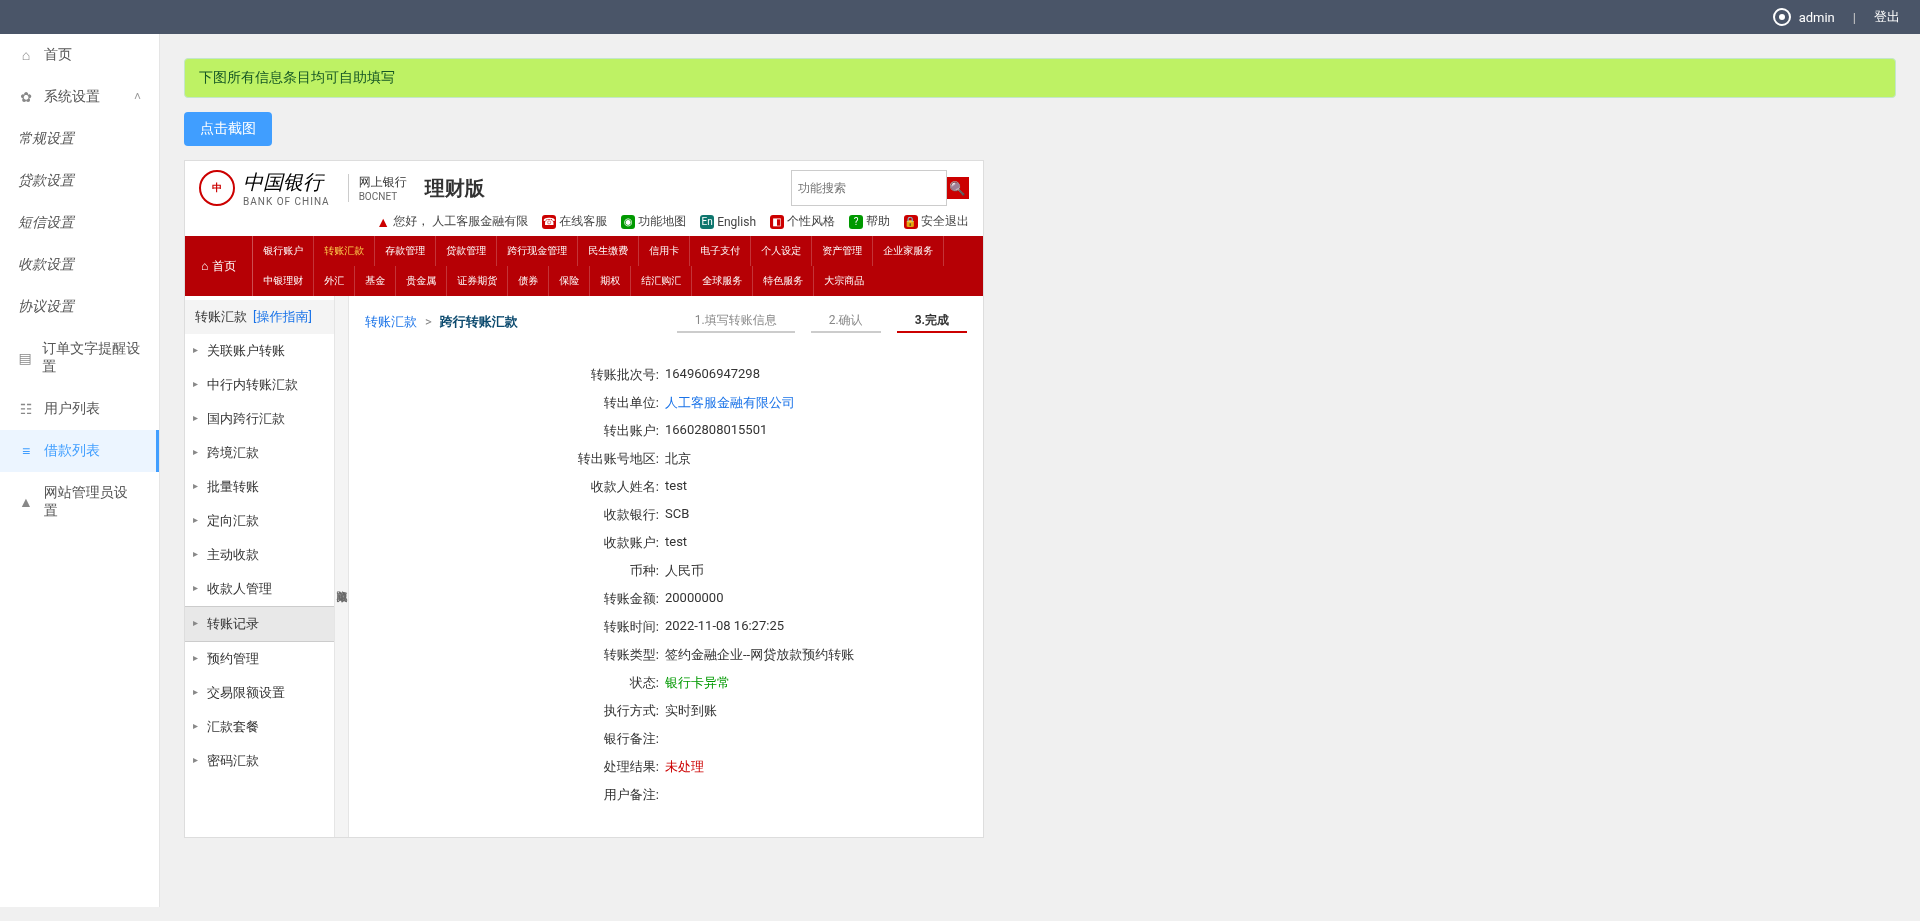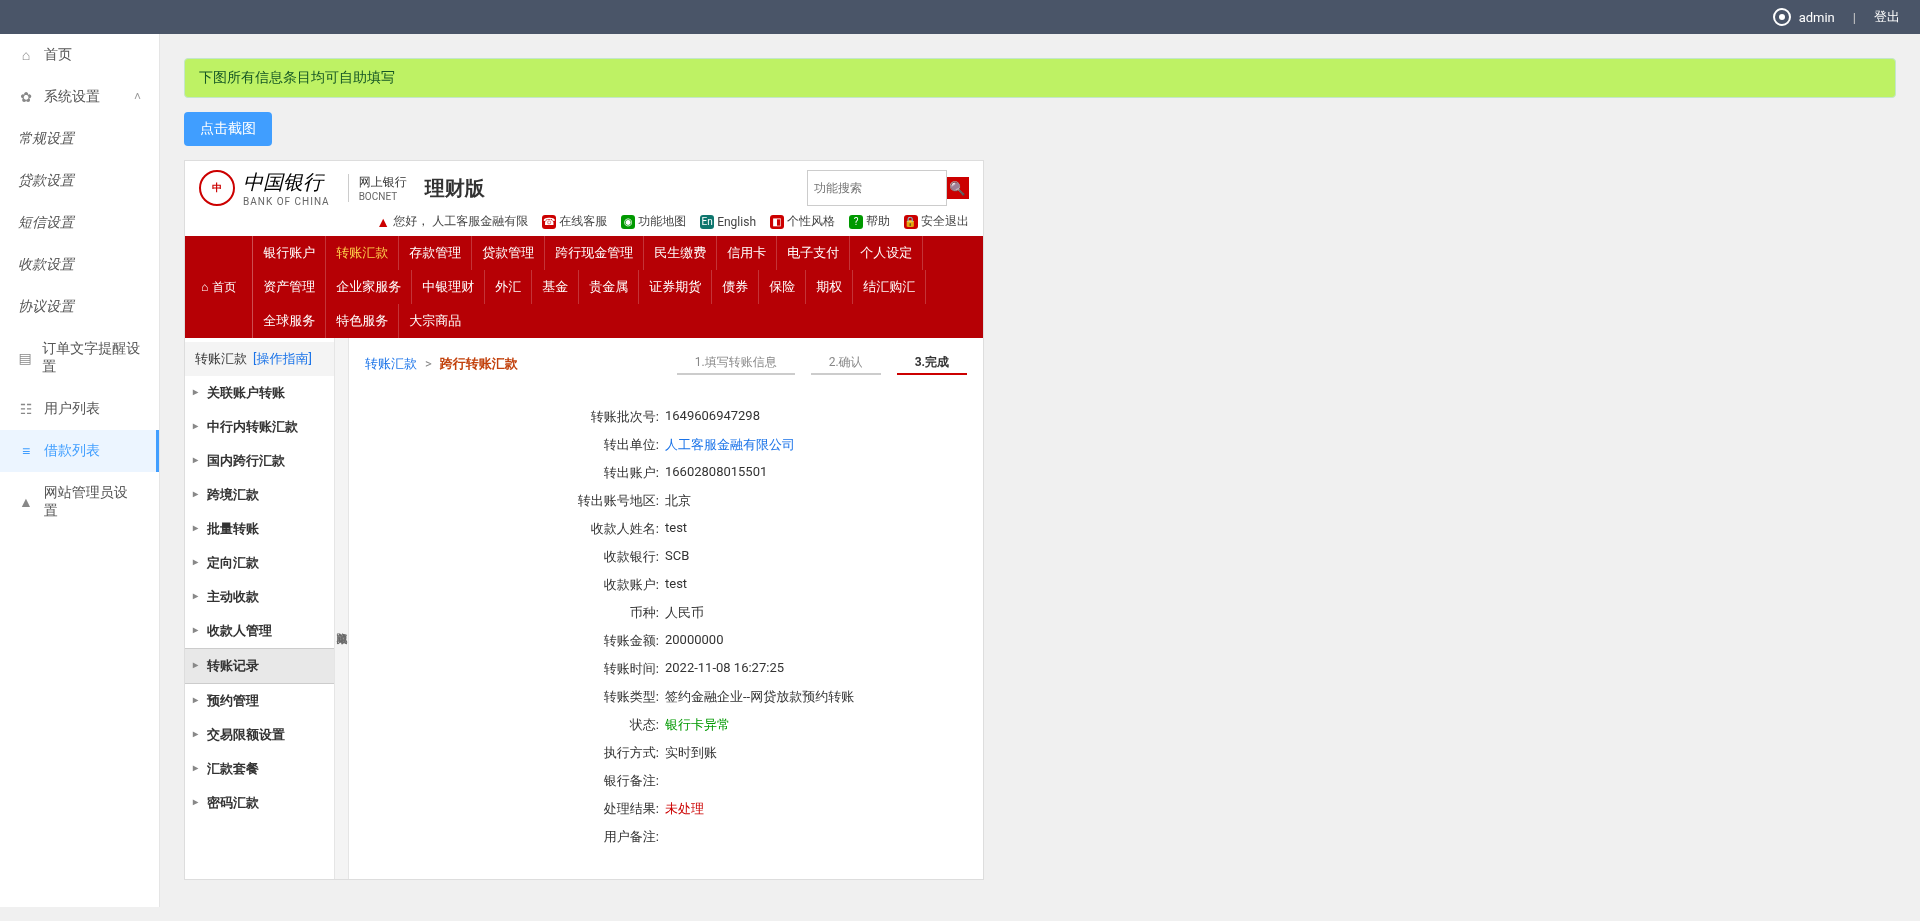--- a/index.html
+++ b/index.html
@@ -34,52 +34,52 @@
 .bank-head { display: flex; align-items: center; padding: 8px 14px 0 14px; position: relative; }
 .bank-logo { display: flex; align-items: center; gap: 8px; }
 .bank-logo .circ { width: 36px; height: 36px; border: 2px solid #c00; border-radius: 50%; display: flex; align-items: center; justify-content: center; color: #c00; font-weight: bold; font-size: 10px; }
 .bank-logo .zh { font-size: 20px; font-family: KaiTi, serif; font-style: italic; color: #000000; }
 .bank-logo .en { font-size: 10px; color: #666; letter-spacing: 1px; }
 .bank-logo .net { border-left: 1px solid #ccc; padding-left: 10px; margin-left: 10px; }
 .bank-logo .net .t1 { font-size: 12px; }
 .bank-logo .net .t2 { font-size: 10px; color: #666; }
 .bank-logo .ver { font-size: 20px; font-weight: bold; margin-left: 10px; }
 .bank-search { margin-left: auto; display: flex; align-items: center; }
-.bank-search input { border: 1px solid #ccc; height: 22px; width: 140px; padding: 17px 6px; font-size: 12px; }
+.bank-search input { border: 1px solid #ccc; height: 22px; width: 156px; padding: 17px 6px; font-size: 12px; }
 .bank-search .sbtn { width: 22px; height: 22px; background: #c00; color: #fff; display: flex; align-items: center; justify-content: center; border: none; cursor: pointer; }
 .bank-util { display: flex; justify-content: flex-end; align-items: center; gap: 14px; padding: 6px 14px 6px 14px; font-size: 12px; flex-wrap: wrap; }
 .bank-util span { color: #444; display: inline-flex; align-items: center; gap: 3px; cursor: pointer; }
 .bank-util .ico-sq { width: 14px; height: 14px; border-radius: 3px; display: inline-flex; align-items: center; justify-content: center; color: #fff; font-size: 10px; }
 .bank-util .red { background: #c00; }
 .bank-util .green { background: #090; }
 .bank-util .blue { background: #0f766e; }
 .bank-util .usr { color: #c00; font-size: 14px; }
 
 .bank-nav { background: #b60005; color: #fff; display: flex; align-items: stretch; }
 .bank-nav .home { padding: 0 16px; display: flex; align-items: center; gap: 4px; border-right: 1px solid rgba(255,255,255,0.3); }
 .bank-nav .tabs { display: flex; flex-wrap: wrap; flex: 1; }
-.bank-nav .tabs span { padding: 8px 10px; border-right: 1px solid rgba(255,255,255,0.2); cursor: pointer; white-space: nowrap; font-size: 13px; }
+.bank-nav .tabs span { padding: 8px 10px; border-right: 1px solid rgba(255,255,255,0.2); cursor: pointer; white-space: nowrap; font-size: 10px; }
 .bank-nav .tabs span:last-child { border-right: none; }
 .bank-nav .tabs .hl { color: #ffd24d; }
 
 .bank-body { display: flex; }
 .bank-left { width: 150px; border-right: 1px solid #e5e5e5; padding: 4px 0; }
 .bank-left .hd { background: #f4f4f4; padding: 8px 10px; font-size: 13px; display: flex; align-items: center; gap: 6px; }
 .bank-left .hd .guide { color: #1a73e8; cursor: pointer; }
-.bank-left ul { list-style: none; font-weight: bold; }
+.bank-left ul { list-style: none; }
 .bank-left li { padding: 8px 10px 8px 22px; position: relative; cursor: pointer; font-size: 13px; color: #333; }
 .bank-left li::before { content: '▸'; position: absolute; left: 8px; color: #888; font-size: 10px; top: 10px; }
 .bank-left li.sel { background: #e8e8e8; border: 1px solid #ccc; border-left: none; border-right: none; }
 .handle { width: 14px; background: #f4f4f4; border-right: 1px solid #e5e5e5; display: flex; align-items: flex-start; justify-content: center; padding-top: 30px; writing-mode: vertical-rl; font-size: 11px; color: #666; cursor: pointer; }
 
 .bank-main { flex: 1; padding: 10px 16px; }
 .crumb { display: flex; align-items: center; gap: 8px; font-size: 13px; padding: 4px 0 10px 0; }
 .crumb .c1 { color: #1a73e8; cursor: pointer; }
 .crumb .arr { color: #888; }
-.crumb .c2 { font-weight: bold; color: #c2410c; }
+.crumb .c2 { font-weight: bold; color: #0c4a6e; }
 .steps { margin-left: auto; display: flex; gap: 16px; font-size: 12px; }
 .steps span { padding: 2px 18px; border-bottom: 2px solid #ccc; color: #888; }
 .steps span.done { border-bottom-color: #c00; color: #333; font-weight: bold; }
 
 .detail { padding: 18px 0; }
 .drow { display: flex; padding: 5px 0; font-size: 13px; }
 .drow .lab { width: 300px; text-align: right; color: #333; padding-right: 6px; }
 .drow .val { color: #333; }
 .drow .val.link { color: #1a73e8; }
 .drow .val.green { color: #090; }

